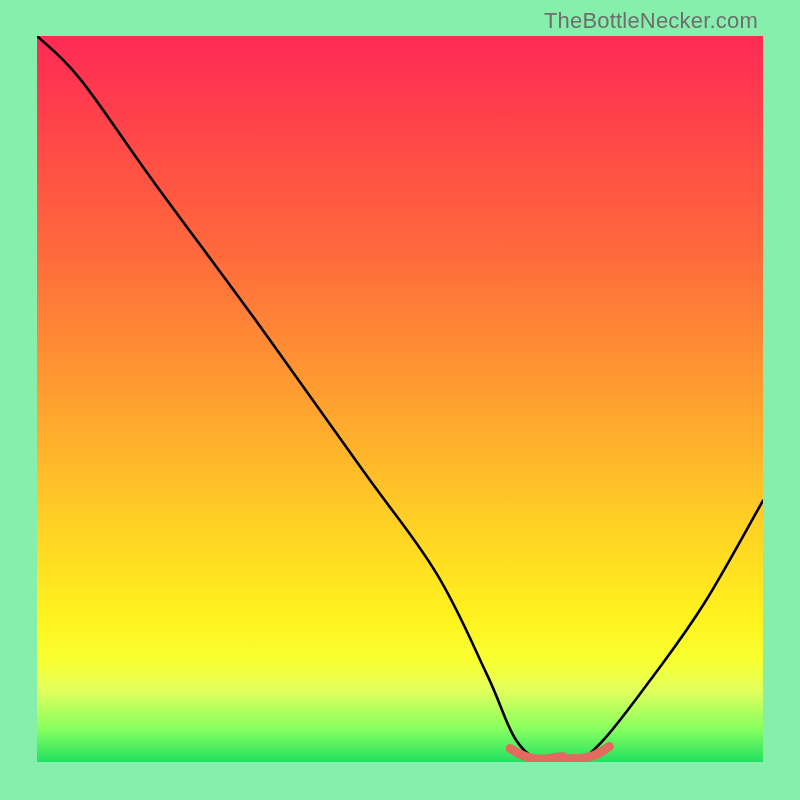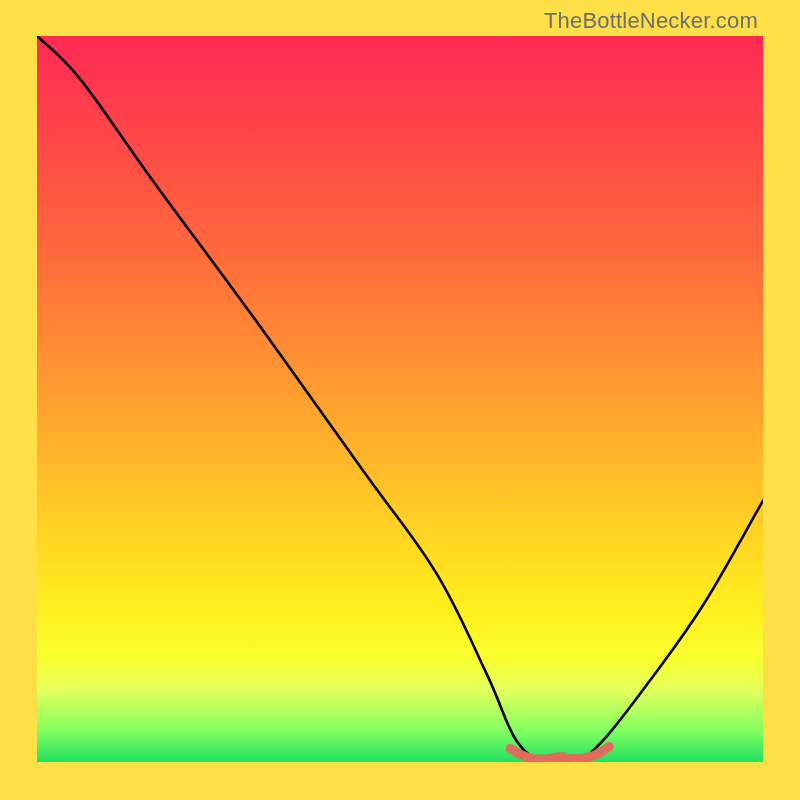--- a/index.html
+++ b/index.html
@@ -2,21 +2,21 @@
 <html><head>
 <meta charset="utf-8">
 <style>
   * { margin: 0; padding: 0; box-sizing: border-box; }
   html, body { width: 800px; height: 800px; overflow: hidden; }
   body { background: #000; font-family: Arial, Helvetica, sans-serif; }
 
   .frame {
     position: absolute;
     inset: 0;
-    background: #fde047;
+    background: #86efac;
     padding-left: 43px;
   }
 
   .plot {
     position: absolute;
     left: 37px;
     top: 36px;
     width: 726px;
     height: 726px;
     overflow: hidden;

